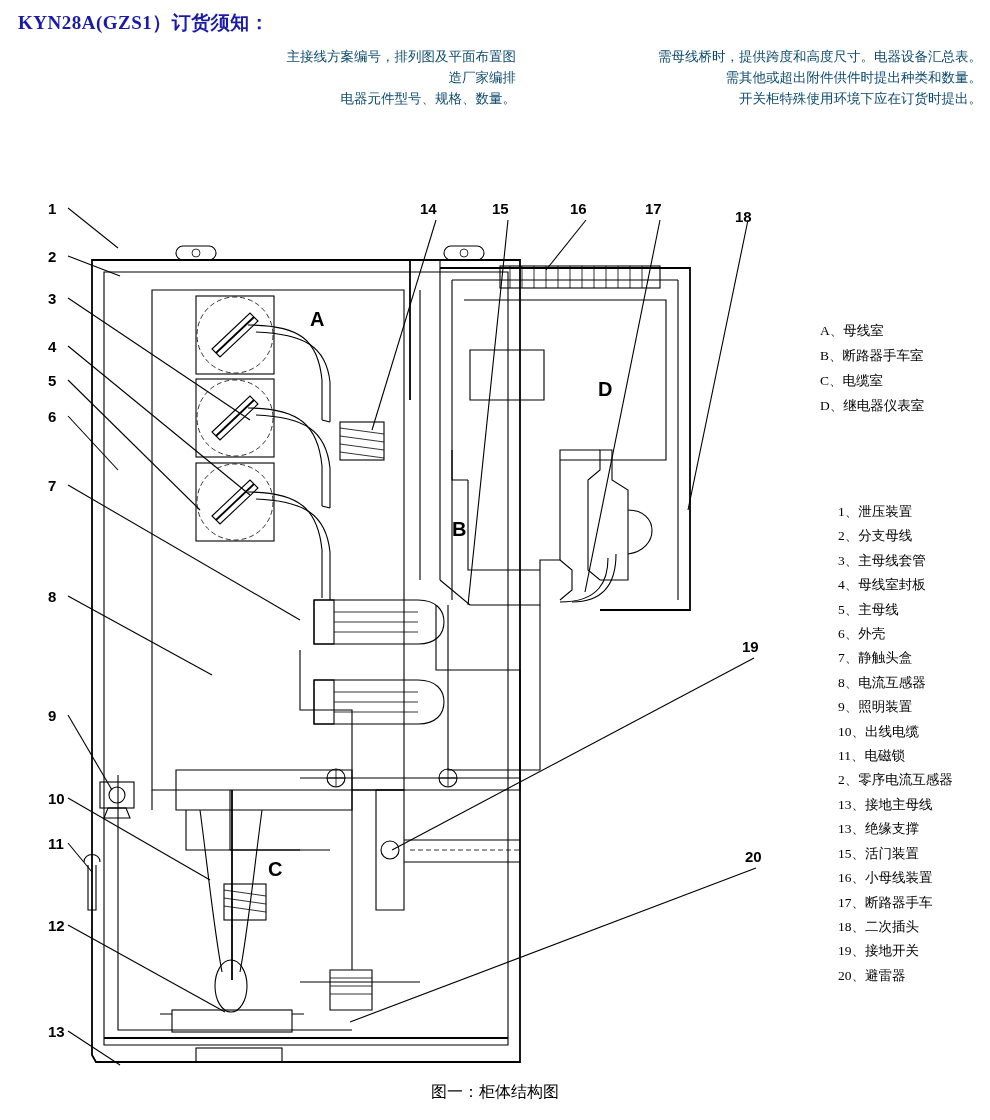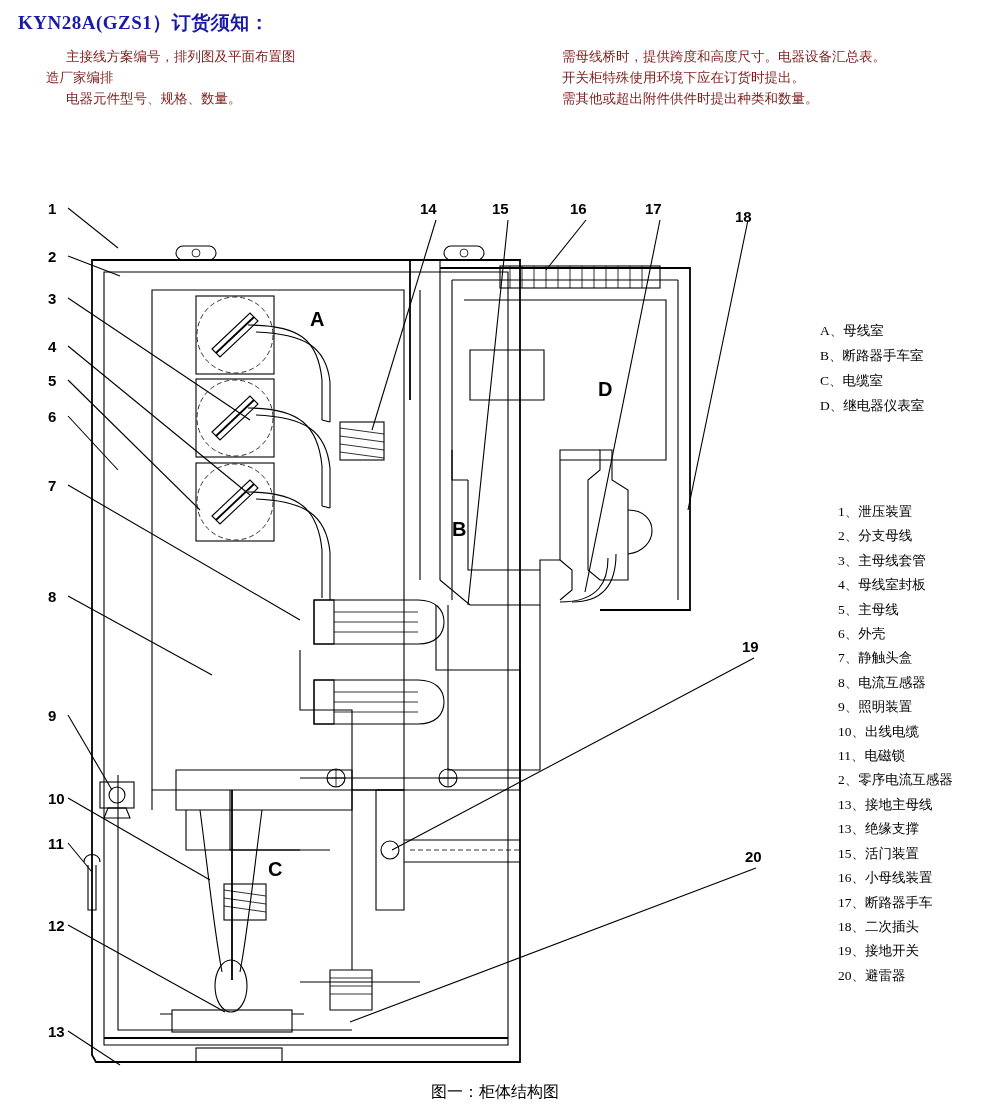--- a/index.html
+++ b/index.html
@@ -8,21 +8,21 @@
     font-family:"Liberation Serif","DejaVu Serif",serif;color:#000;
     overflow:hidden;
   }
   .title{
     position:absolute;left:18px;top:10px;
     font-size:19px;font-weight:bold;color:#1a1aa8;
     letter-spacing:0.5px;
     text-align:center;
   }
   .note-col{
-    position:absolute;font-size:13.5px;line-height:21px;color:#7f1d1d;
+    position:absolute;font-size:13.5px;line-height:21px;color:#0c4a6e;text-align:right;
   }
   .note-left{left:46px;top:46px;width:470px;}
   .note-right{left:562px;top:46px;width:420px;}
   .note-line{white-space:nowrap;}
   .indent{padding-left:20px;}
 
   .legend-rooms{
     position:absolute;left:820px;top:318px;font-size:13.5px;line-height:25px;
   }
   .legend-parts{
@@ -55,22 +55,22 @@
 
 <div class="title">KYN28A(GZS1）订货须知：</div>
 
 <div class="note-col note-left">
   <div class="note-line indent">主接线方案编号，排列图及平面布置图</div>
   <div class="note-line">造厂家编排</div>
   <div class="note-line indent">电器元件型号、规格、数量。</div>
 </div>
 <div class="note-col note-right">
   <div class="note-line">需母线桥时，提供跨度和高度尺寸。电器设备汇总表。</div>
+  <div class="note-line">需其他或超出附件供件时提出种类和数量。</div>
   <div class="note-line">开关柜特殊使用环境下应在订货时提出。</div>
-  <div class="note-line">需其他或超出附件供件时提出种类和数量。</div>
 </div>
 
 <div class="legend-rooms">
   <div class="legend-item">A、母线室</div>
   <div class="legend-item">B、断路器手车室</div>
   <div class="legend-item">C、电缆室</div>
   <div class="legend-item">D、继电器仪表室</div>
 </div>
 
 <div class="legend-parts">

